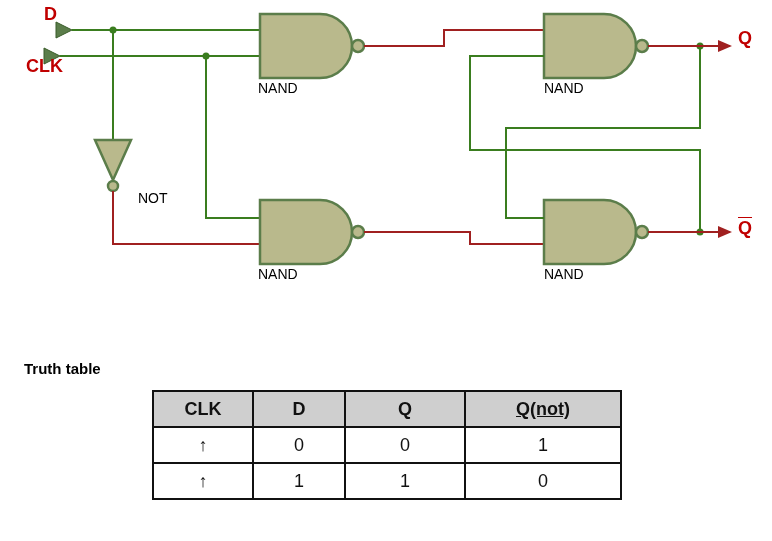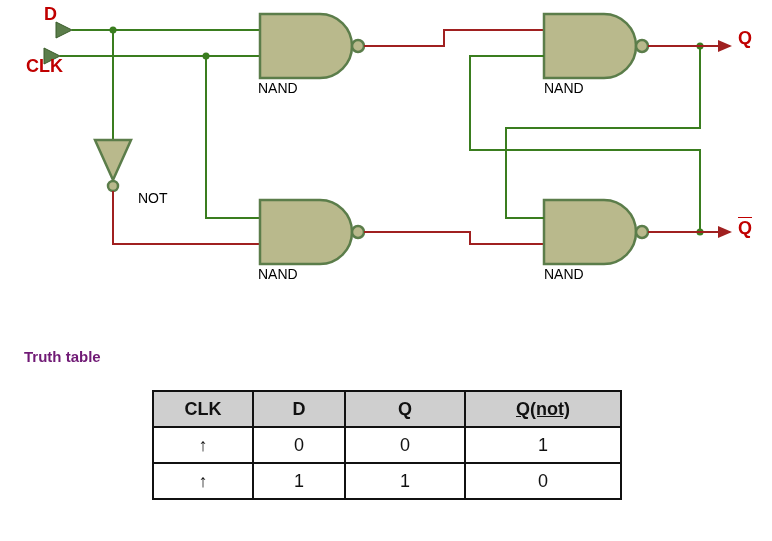--- a/index.html
+++ b/index.html
@@ -25,24 +25,24 @@
     font-size: 18px;
   }
   .gate-label {
     position: absolute;
     font-size: 14px;
     color: #000000;
   }
   .truth-title {
     position: absolute;
     left: 24px;
-    top: 348px;
+    top: 360px;
     font-weight: 600;
     font-size: 15px;
-    color: #701a75;
+    color: #000000;
   }
   table.truth {
     position: absolute;
     left: 152px;
     top: 390px;
     border-collapse: collapse;
     font-size: 18px;
     color: #111;
   }
   table.truth th, table.truth td {

